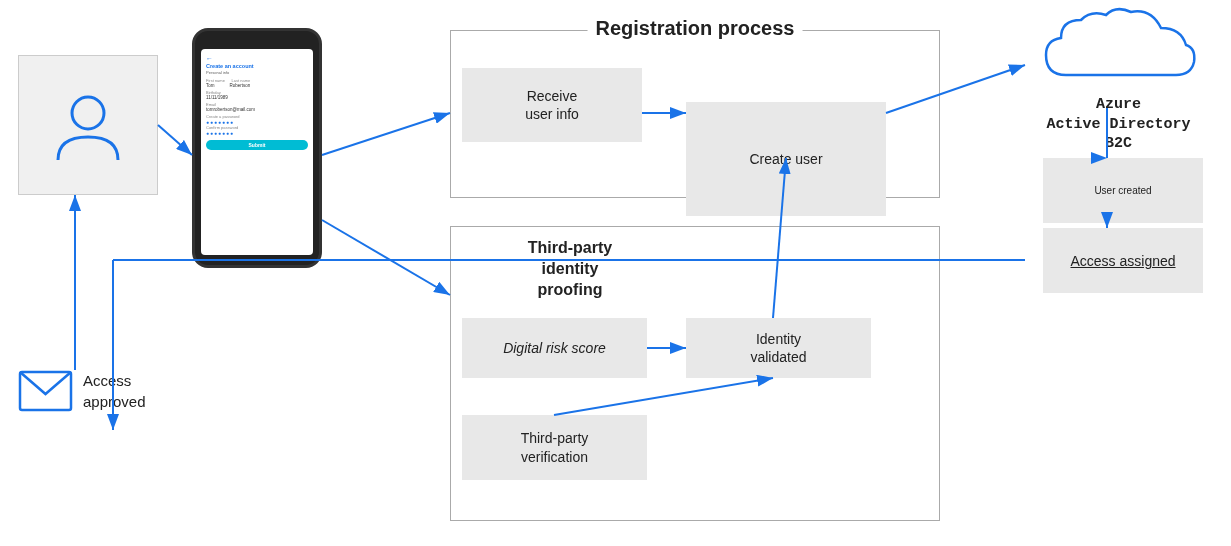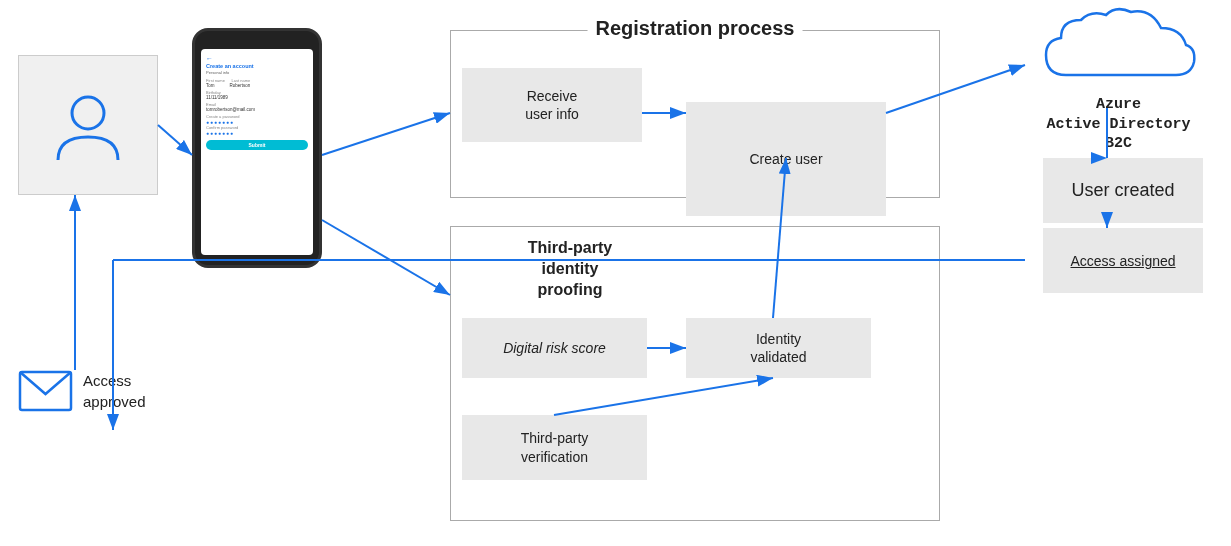--- a/index.html
+++ b/index.html
@@ -238,21 +238,21 @@
       position: absolute;
       right: 28px;
       top: 158px;
       width: 160px;
       height: 65px;
       background: #e8e8e8;
       display: flex;
       align-items: center;
       justify-content: center;
       text-align: center;
-      font-size: 18px;
+      font-size: 10px;
       color: #222;
     }
 
     .access-assigned-box {
       position: absolute;
       right: 28px;
       top: 228px;
       width: 160px;
       height: 65px;
       background: #e8e8e8;

